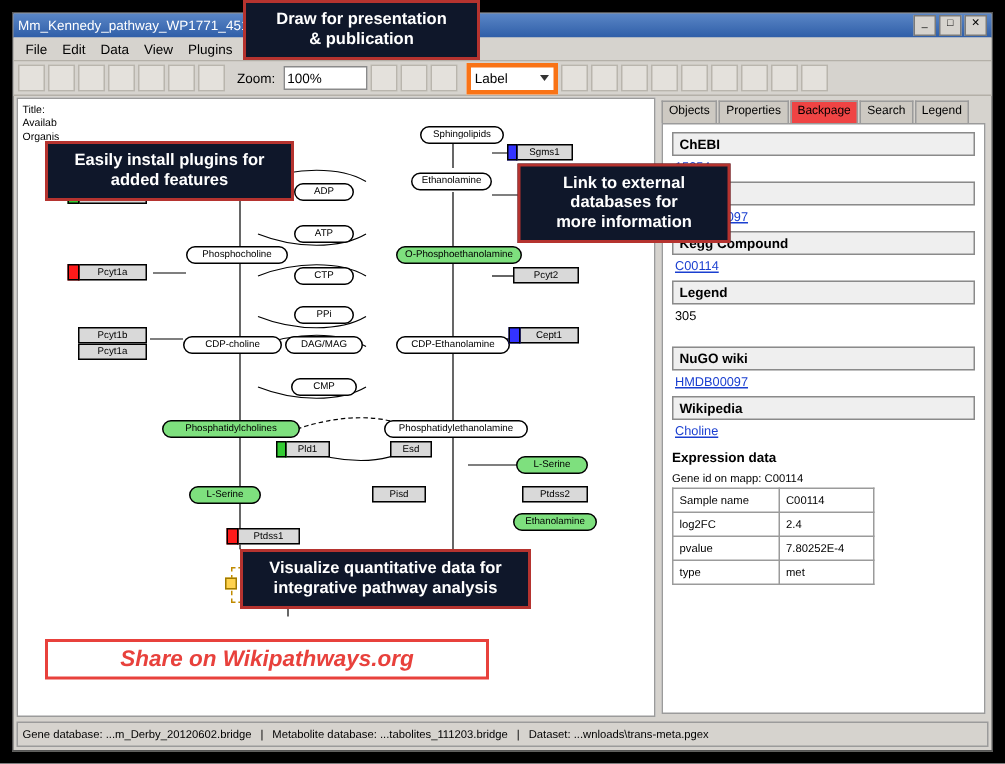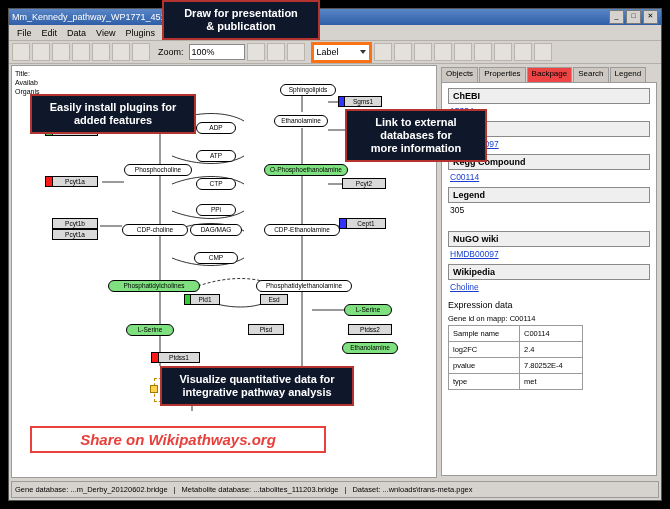--- a/index.html
+++ b/index.html
@@ -40,21 +40,21 @@
   .callout{position:absolute;background:#0f172a;color:#fff;font-weight:bold;text-align:center;border:2px solid #b5332f;font-size:11px;padding:5px 6px;line-height:13px;}
   .callout.white{background:#fff;color:#e8413c;border:2px solid #e8413c;font-style:italic;font-size:15px;}
   
   .tabs{display:flex;height:15px;font-size:8px;margin:2px 0 0 2px;}
   .tab{border:1px solid #9b9b9b;border-bottom:none;background:#cdc9c2;padding:1px 4px;margin-right:1px;}
   .tab.active{background:#ef4444;}
   .rpbody{position:absolute;left:2px;top:17px;right:2px;bottom:2px;background:#fff;border:1px solid #9b9b9b;overflow:hidden;}
   .dbbox{margin:5px 6px 0 6px;border:1px solid #8a8a8a;background:#efefef;font-size:9px;font-weight:bold;padding:2px 4px;}
   .dblink{margin:2px 6px 0 8px;font-size:8.5px;color:#1a3fd0;text-decoration:underline;}
   .dbplain{margin:2px 6px 16px 8px;font-size:8.5px;color:#000;}
-  .exptitle{margin:8px 6px 2px 6px;font-size:9px;font-weight:normal;}
+  .exptitle{margin:8px 6px 2px 6px;font-size:9px;font-weight:bold;}
   .geneid{margin:4px 6px 2px 6px;font-size:7.5px;}
   table.expr{margin:0 6px;border-collapse:collapse;font-size:7.5px;}
   table.expr td{border:1px solid #9b9b9b;padding:2px 4px;height:11px;}
   table.expr td.k{width:62px;}
   table.expr td.v{width:54px;}
   
   .status{position:absolute;left:2px;right:2px;bottom:2px;height:15px;background:#d6d3ce;border:1px solid #9b9b9b;font-size:7.5px;display:flex;align-items:center;padding-left:3px;}
   .status .seg{padding-right:6px;}
 </style>
 </head>

